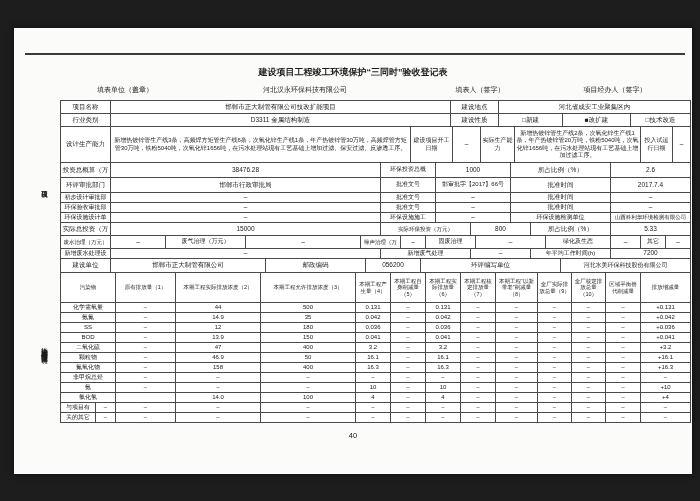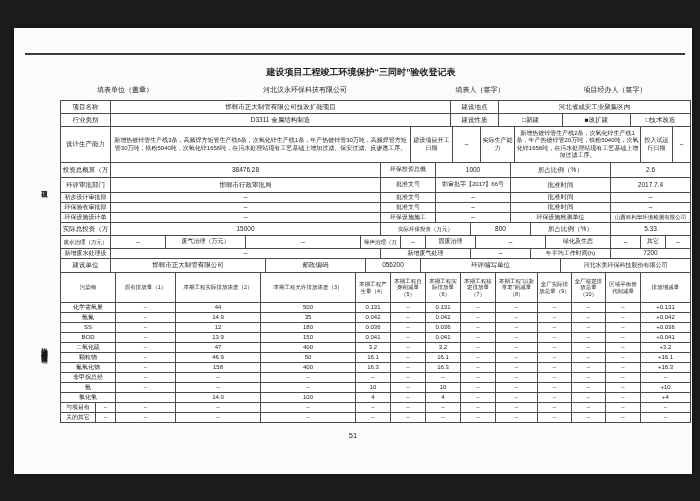--- a/index.html
+++ b/index.html
@@ -1,21 +1,21 @@
 <!DOCTYPE html>
 <html><head>
 <meta charset="utf-8">
 <style>
   html,body{margin:0;padding:0}
   body{width:700px;height:501px;background:#1d1d1d;overflow:hidden;
        font-family:"Liberation Sans","DejaVu Sans",sans-serif;color:#1b1b1b}
   .page{position:absolute;left:14px;top:28px;width:678px;height:446px;background:#fbfbfa;box-shadow:0 0 6px rgba(0,0,0,.6)}
   .dochdr{position:absolute;top:10px;left:0;width:100%;text-align:center;font-size:8px;font-weight:bold;letter-spacing:.4px}
   .rule{position:absolute;top:25px;left:11px;right:7px;border-top:2px solid #3a3a3a;height:0}
-  .ttl{position:absolute;top:38px;left:8px;width:100%;text-align:center;font-size:9px;font-weight:bold}
+  .ttl{position:absolute;top:38px;left:0;width:100%;text-align:center;font-size:9px;font-weight:bold}
   .fhead{position:absolute;top:57px;left:46px;width:630px;display:flex;font-size:7px}
   .fh{flex:none;text-align:center;overflow:hidden;white-space:nowrap}
   .main{position:absolute;top:72px;left:16px;display:flex}
   .sidecol{width:30px;flex:none;display:flex;flex-direction:column;align-items:center}
   .sbox{display:flex;align-items:center;justify-content:center;width:30px}
   .svert{writing-mode:vertical-lr;text-orientation:upright;font-size:6.5px;line-height:9px;letter-spacing:.5px;max-height:95%;text-align:center}
   .grid{flex:none;border-top:1px solid #4a4a4a;border-left:1px solid #4a4a4a;background:#fff}
   .r{display:flex;align-items:stretch}
   .c{box-sizing:border-box;flex:none;min-width:0;border-right:1px solid #4a4a4a;border-bottom:1px solid #4a4a4a;
      display:flex;align-items:center;justify-content:center;text-align:center;overflow:hidden;
@@ -347,14 +347,14 @@
         <div class="c sm" style="width:35px">–</div>
         <div class="c sm" style="width:42px">–</div>
         <div class="c sm" style="width:34px">–</div>
         <div class="c sm" style="width:34px">–</div>
         <div class="c sm" style="width:35px">–</div>
         <div class="c sm" style="width:50px">–</div>
       </div>
     </div>
   </div>
 
-  <div class="pageno">51</div>
+  <div class="pageno">40</div>
 </div>
 
 </body></html>

